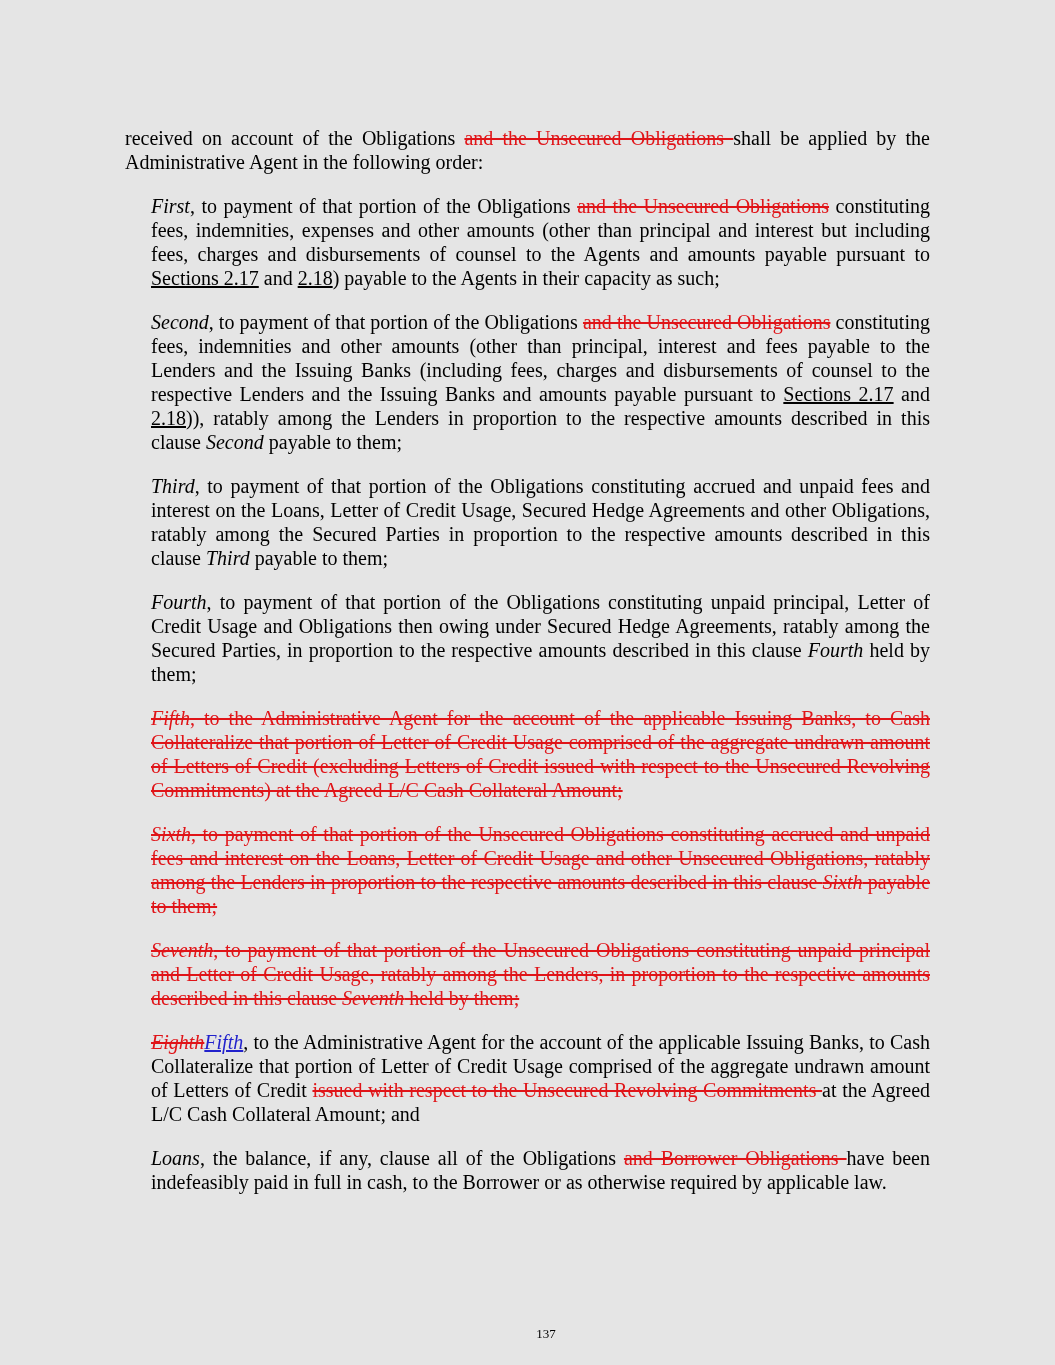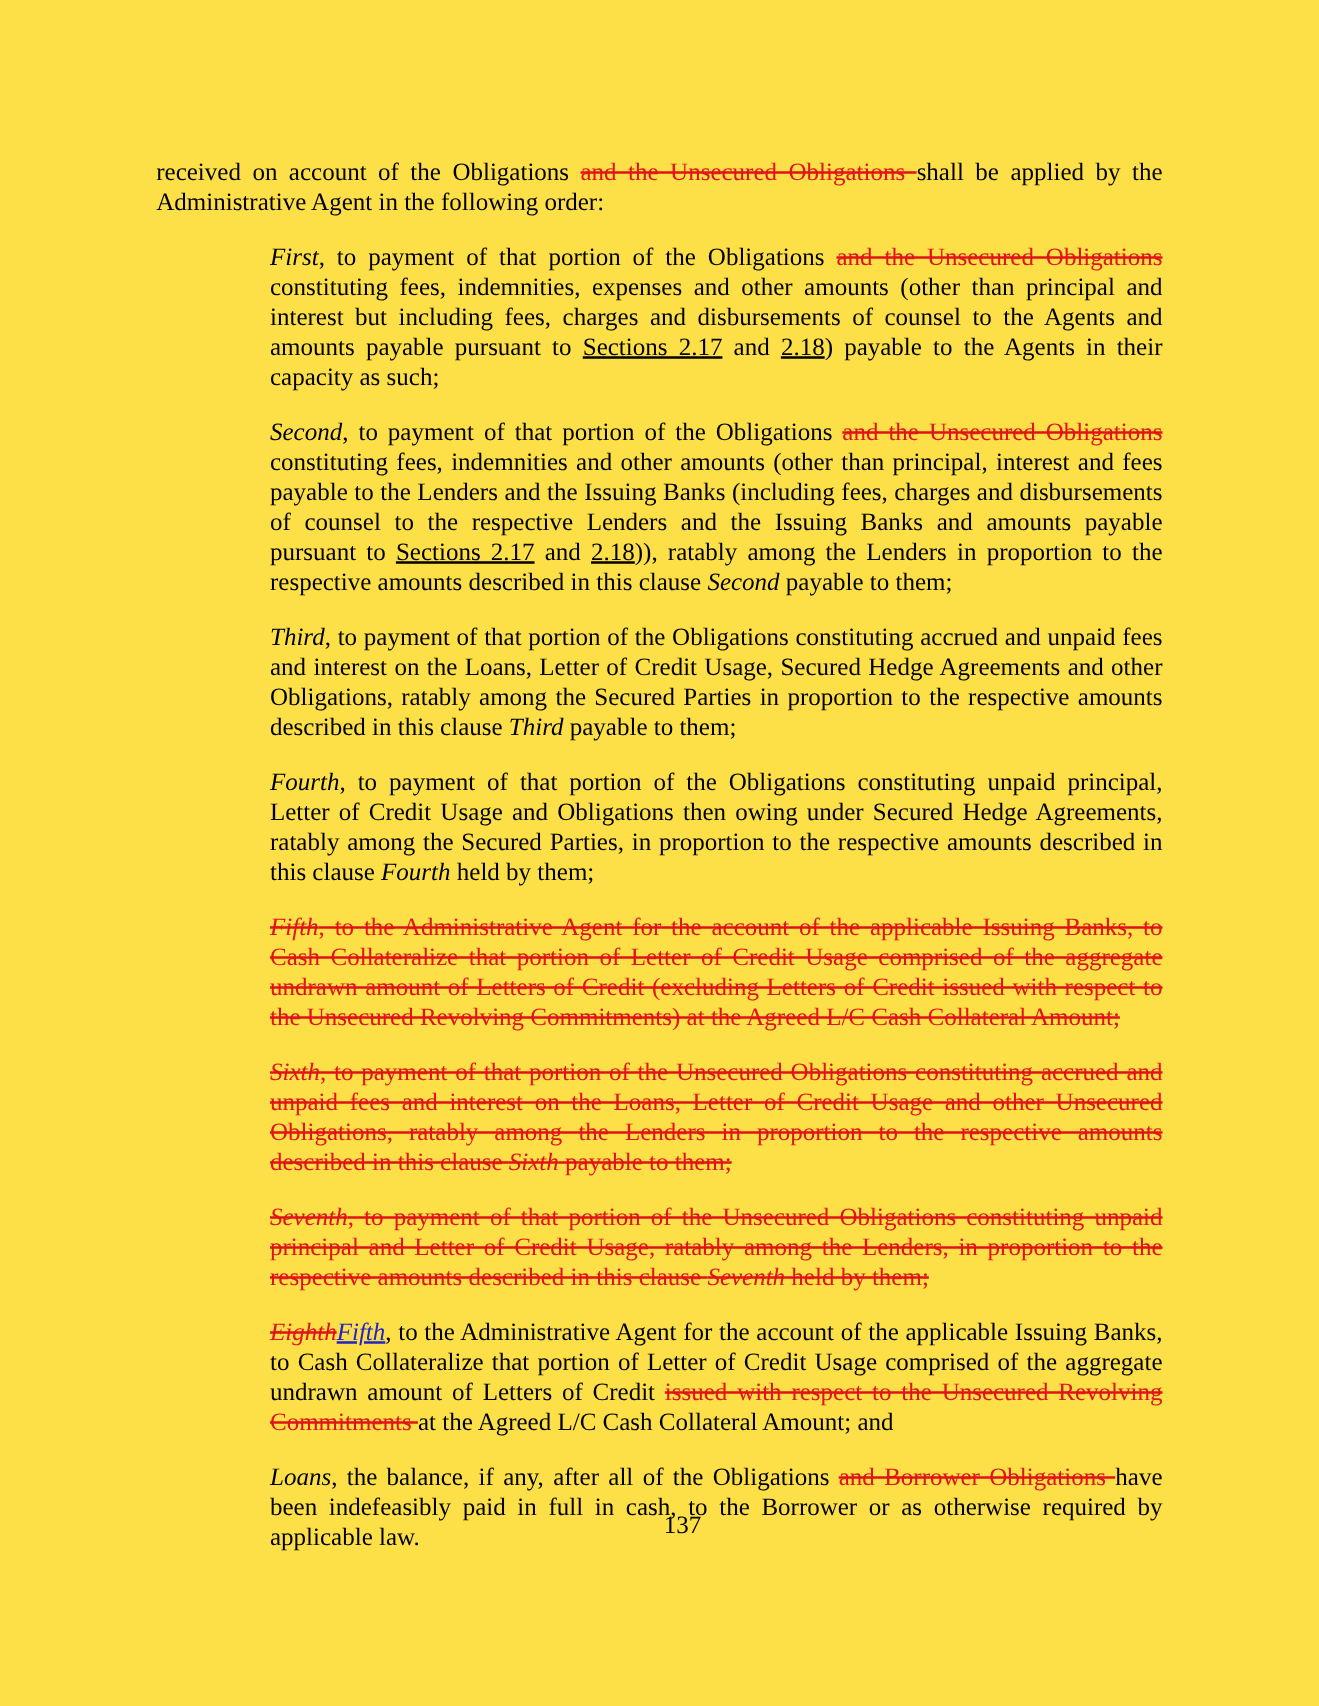--- a/index.html
+++ b/index.html
@@ -5,39 +5,39 @@
   html, body {
     margin: 0;
     padding: 0;
     background: #ffffff;
   }
   .page {
     position: relative;
     width: 1055px;
     height: 1365px;
     box-sizing: border-box;
-    background: #fde047;
+    background: #e5e5e5;
     overflow: hidden;
     font-family: "Liberation Serif", "DejaVu Serif", serif;
     font-size: 20px;
     line-height: 24px;
     color: #000000;
   }
   .doc-body {
     position: absolute;
     top: 126px;
     left: 125px;
     width: 805px;
   }
   .para {
     text-align: justify;
     margin: 0 0 20px 0;
   }
   .para.indent {
-    margin-left: 91px;
+    margin-left: 26px;
   }
   .run-n { }
   .run-i { font-style: italic; }
   .run-d {
     color: var(--deleted-color, #e01418);
     text-decoration: line-through;
   }
   .run-di {
     color: var(--deleted-color, #e01418);
     text-decoration: line-through;
@@ -48,37 +48,37 @@
     text-decoration: underline;
     font-style: italic;
   }
   .run-u {
     text-decoration: underline;
   }
   .page-number {
     position: absolute;
     left: 0;
     right: 0;
-    top: 1208px;
+    top: 1322px;
     text-align: center;
-    font-size: 20px;
+    font-size: 13px;
     color: #000000;
     padding-left: 37px;
   }
 </style>
 </head>
 <body>
 
 <div class="page">
   <div class="doc-body">
       <p class="para"><span class="run-n">received on account of the Obligations </span><span class="run-d">and the Unsecured Obligations </span><span class="run-n">shall be applied by the Administrative Agent in the following order:</span></p>
       <p class="para indent"><span class="run-i">First</span><span class="run-n">, to payment of that portion of the Obligations </span><span class="run-d">and the Unsecured Obligations</span><span class="run-n"> constituting fees, indemnities, expenses and other amounts (other than principal and interest but including fees, charges and disbursements of counsel to the Agents and amounts payable pursuant to </span><span class="run-u">Sections 2.17</span><span class="run-n"> and </span><span class="run-u">2.18</span><span class="run-n">) payable to the Agents in their capacity as such;</span></p>
       <p class="para indent"><span class="run-i">Second</span><span class="run-n">, to payment of that portion of the Obligations </span><span class="run-d">and the Unsecured Obligations</span><span class="run-n"> constituting fees, indemnities and other amounts (other than principal, interest and fees payable to the Lenders and the Issuing Banks (including fees, charges and disbursements of counsel to the respective Lenders and the Issuing Banks and amounts payable pursuant to </span><span class="run-u">Sections 2.17</span><span class="run-n"> and </span><span class="run-u">2.18</span><span class="run-n">)), ratably among the Lenders in proportion to the respective amounts described in this clause </span><span class="run-i">Second</span><span class="run-n"> payable to them;</span></p>
       <p class="para indent"><span class="run-i">Third</span><span class="run-n">, to payment of that portion of the Obligations constituting accrued and unpaid fees and interest on the Loans, Letter of Credit Usage, Secured Hedge Agreements and other Obligations, ratably among the Secured Parties in proportion to the respective amounts described in this clause </span><span class="run-i">Third</span><span class="run-n"> payable to them;</span></p>
       <p class="para indent"><span class="run-i">Fourth</span><span class="run-n">, to payment of that portion of the Obligations constituting unpaid principal, Letter of Credit Usage and Obligations then owing under Secured Hedge Agreements, ratably among the Secured Parties, in proportion to the respective amounts described in this clause </span><span class="run-i">Fourth</span><span class="run-n"> held by them;</span></p>
       <p class="para indent"><span class="run-di">Fifth</span><span class="run-d">, to the Administrative Agent for the account of the applicable Issuing Banks, to Cash Collateralize that portion of Letter of Credit Usage comprised of the aggregate undrawn amount of Letters of Credit (excluding Letters of Credit issued with respect to the Unsecured Revolving Commitments) at the Agreed L/C Cash Collateral Amount;</span></p>
       <p class="para indent"><span class="run-di">Sixth</span><span class="run-d">, to payment of that portion of the Unsecured Obligations constituting accrued and unpaid fees and interest on the Loans, Letter of Credit Usage and other Unsecured Obligations, ratably among the Lenders in proportion to the respective amounts described in this clause </span><span class="run-di">Sixth</span><span class="run-d"> payable to them;</span></p>
       <p class="para indent"><span class="run-di">Seventh</span><span class="run-d">, to payment of that portion of the Unsecured Obligations constituting unpaid principal and Letter of Credit Usage, ratably among the Lenders, in proportion to the respective amounts described in this clause </span><span class="run-di">Seventh</span><span class="run-d"> held by them;</span></p>
       <p class="para indent"><span class="run-di">Eighth</span><span class="run-ins">Fifth</span><span class="run-n">, to the Administrative Agent for the account of the applicable Issuing Banks, to Cash Collateralize that portion of Letter of Credit Usage comprised of the aggregate undrawn amount of Letters of Credit </span><span class="run-d">issued with respect to the Unsecured Revolving Commitments </span><span class="run-n">at the Agreed L/C Cash Collateral Amount; and</span></p>
-      <p class="para indent"><span class="run-i">Loans</span><span class="run-n">, the balance, if any, after all of the Obligations </span><span class="run-d">and Borrower Obligations </span><span class="run-n">have been indefeasibly paid in full in cash, to the Borrower or as otherwise required by applicable law.</span></p>
+      <p class="para indent"><span class="run-i">Loans</span><span class="run-n">, the balance, if any, clause all of the Obligations </span><span class="run-d">and Borrower Obligations </span><span class="run-n">have been indefeasibly paid in full in cash, to the Borrower or as otherwise required by applicable law.</span></p>
     </div>
   <div class="page-number">137</div>
 </div>
 
 </body></html>

